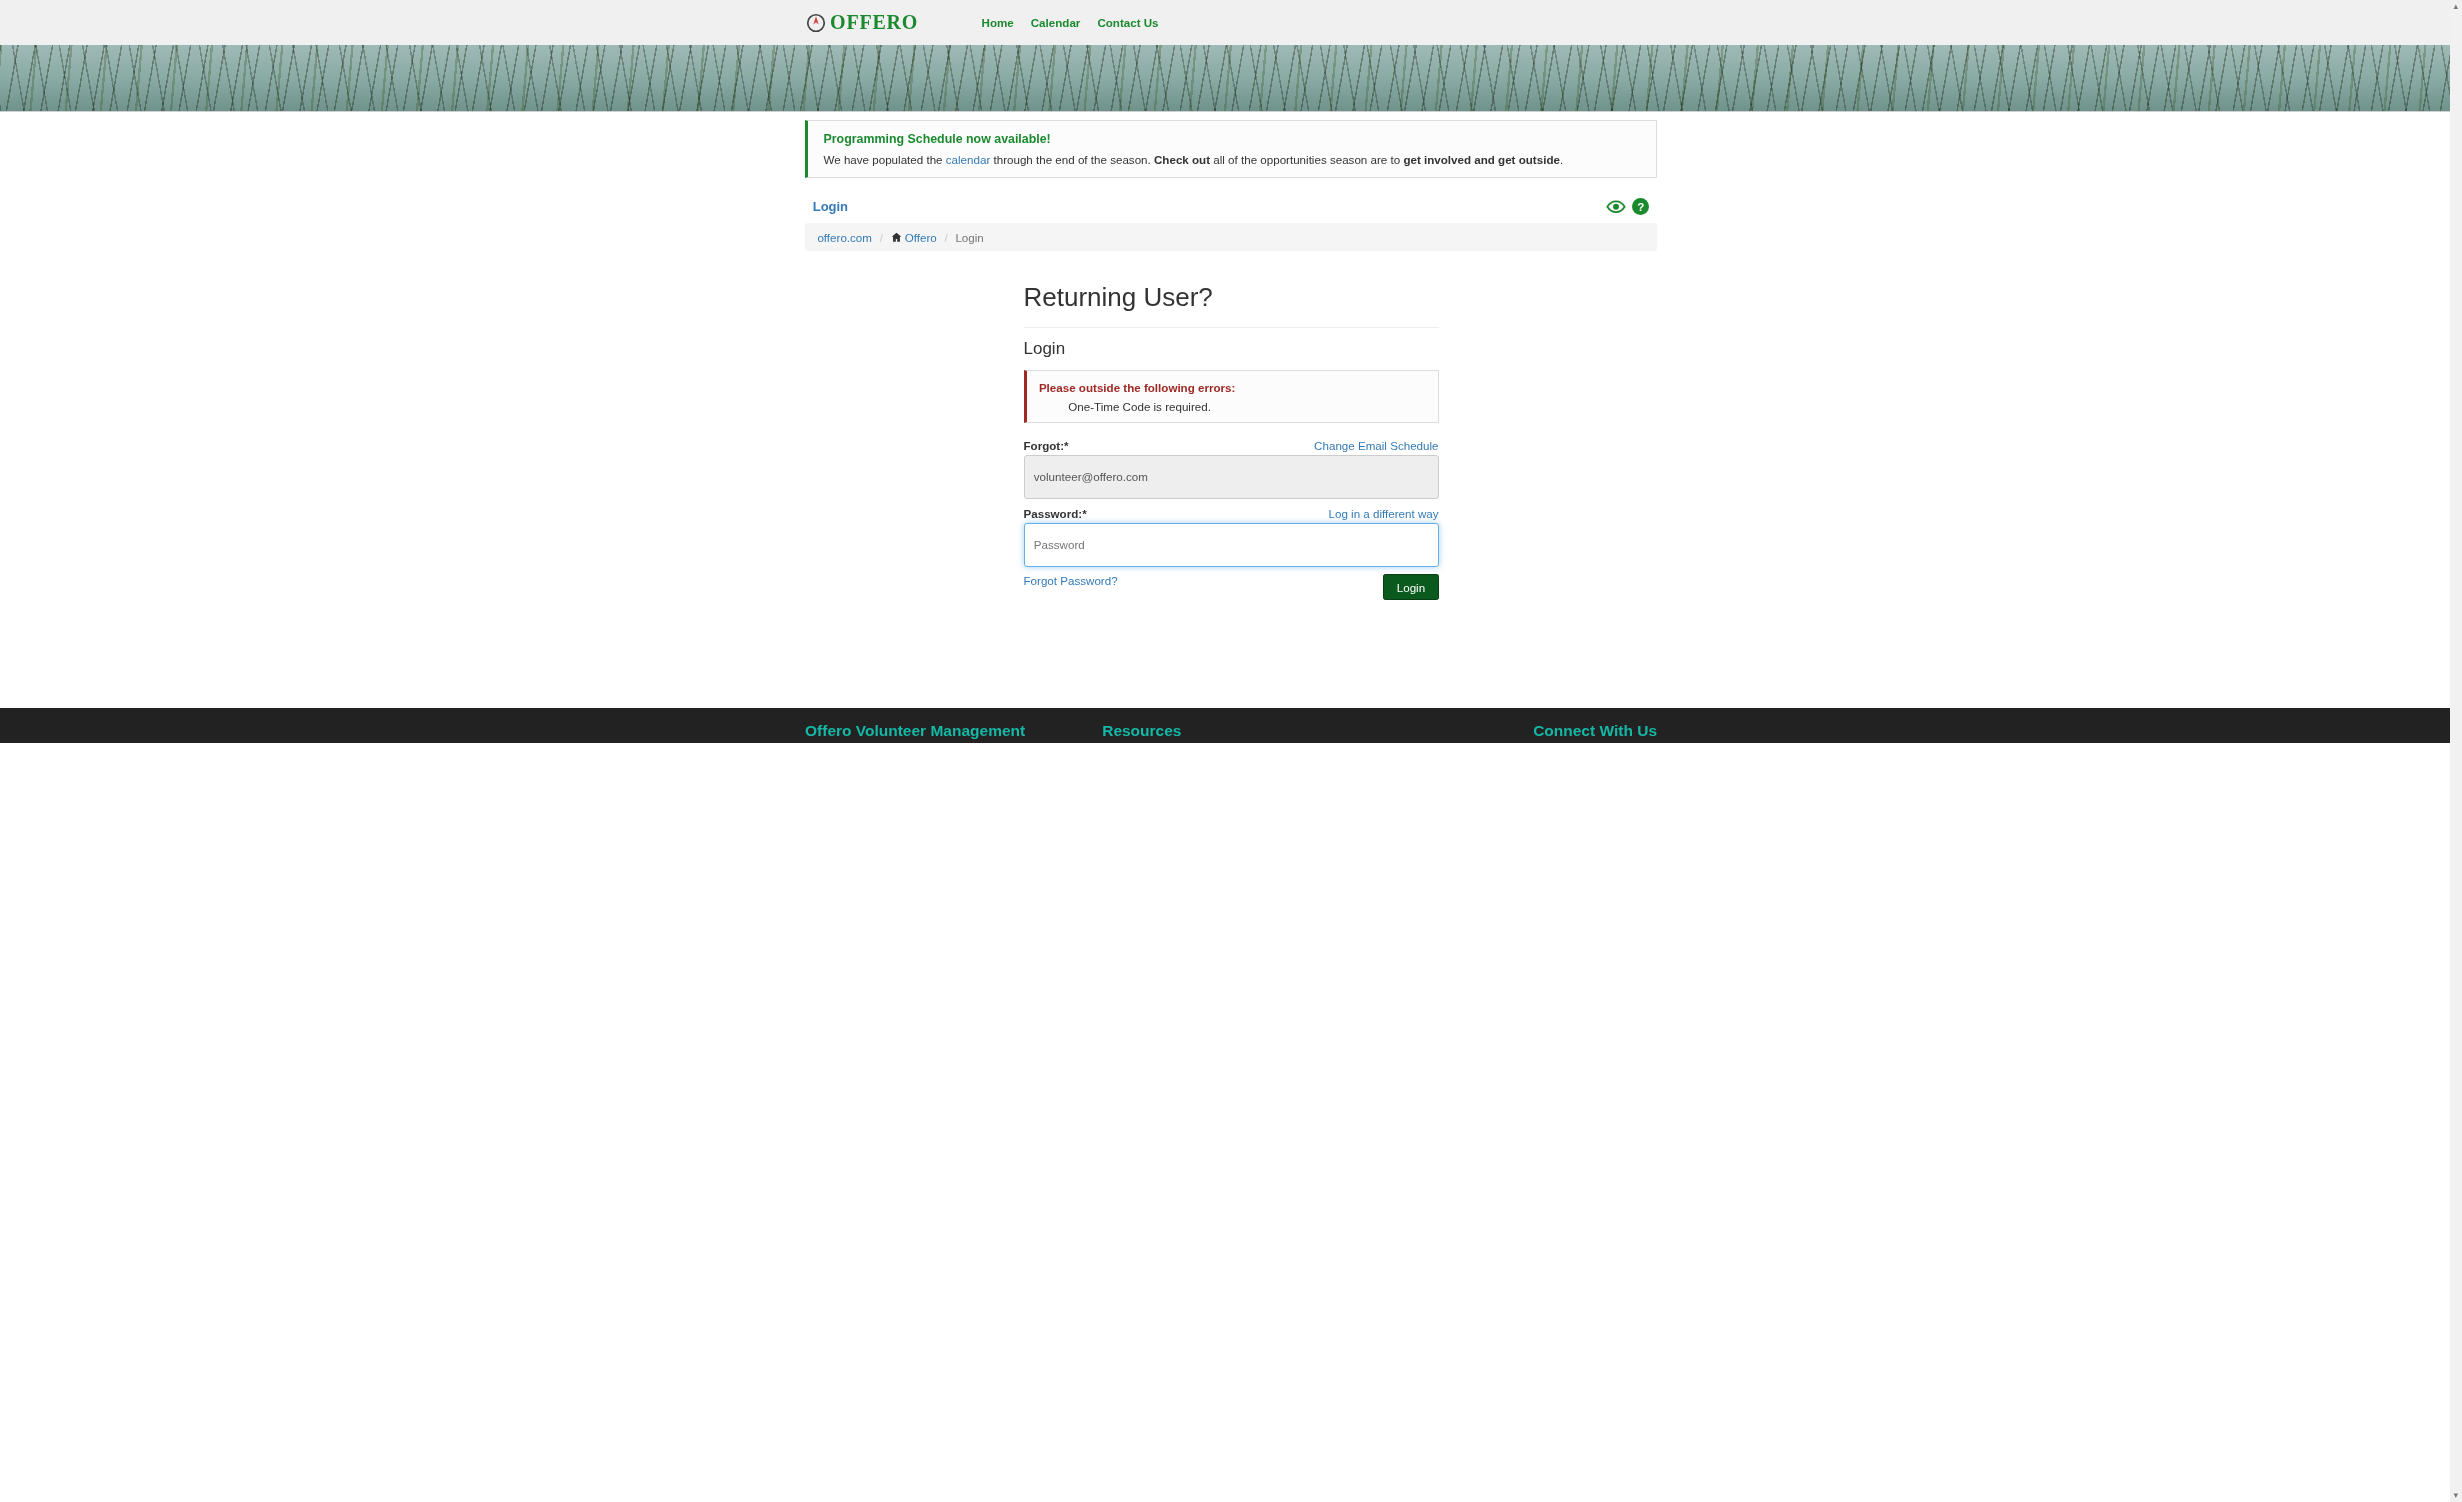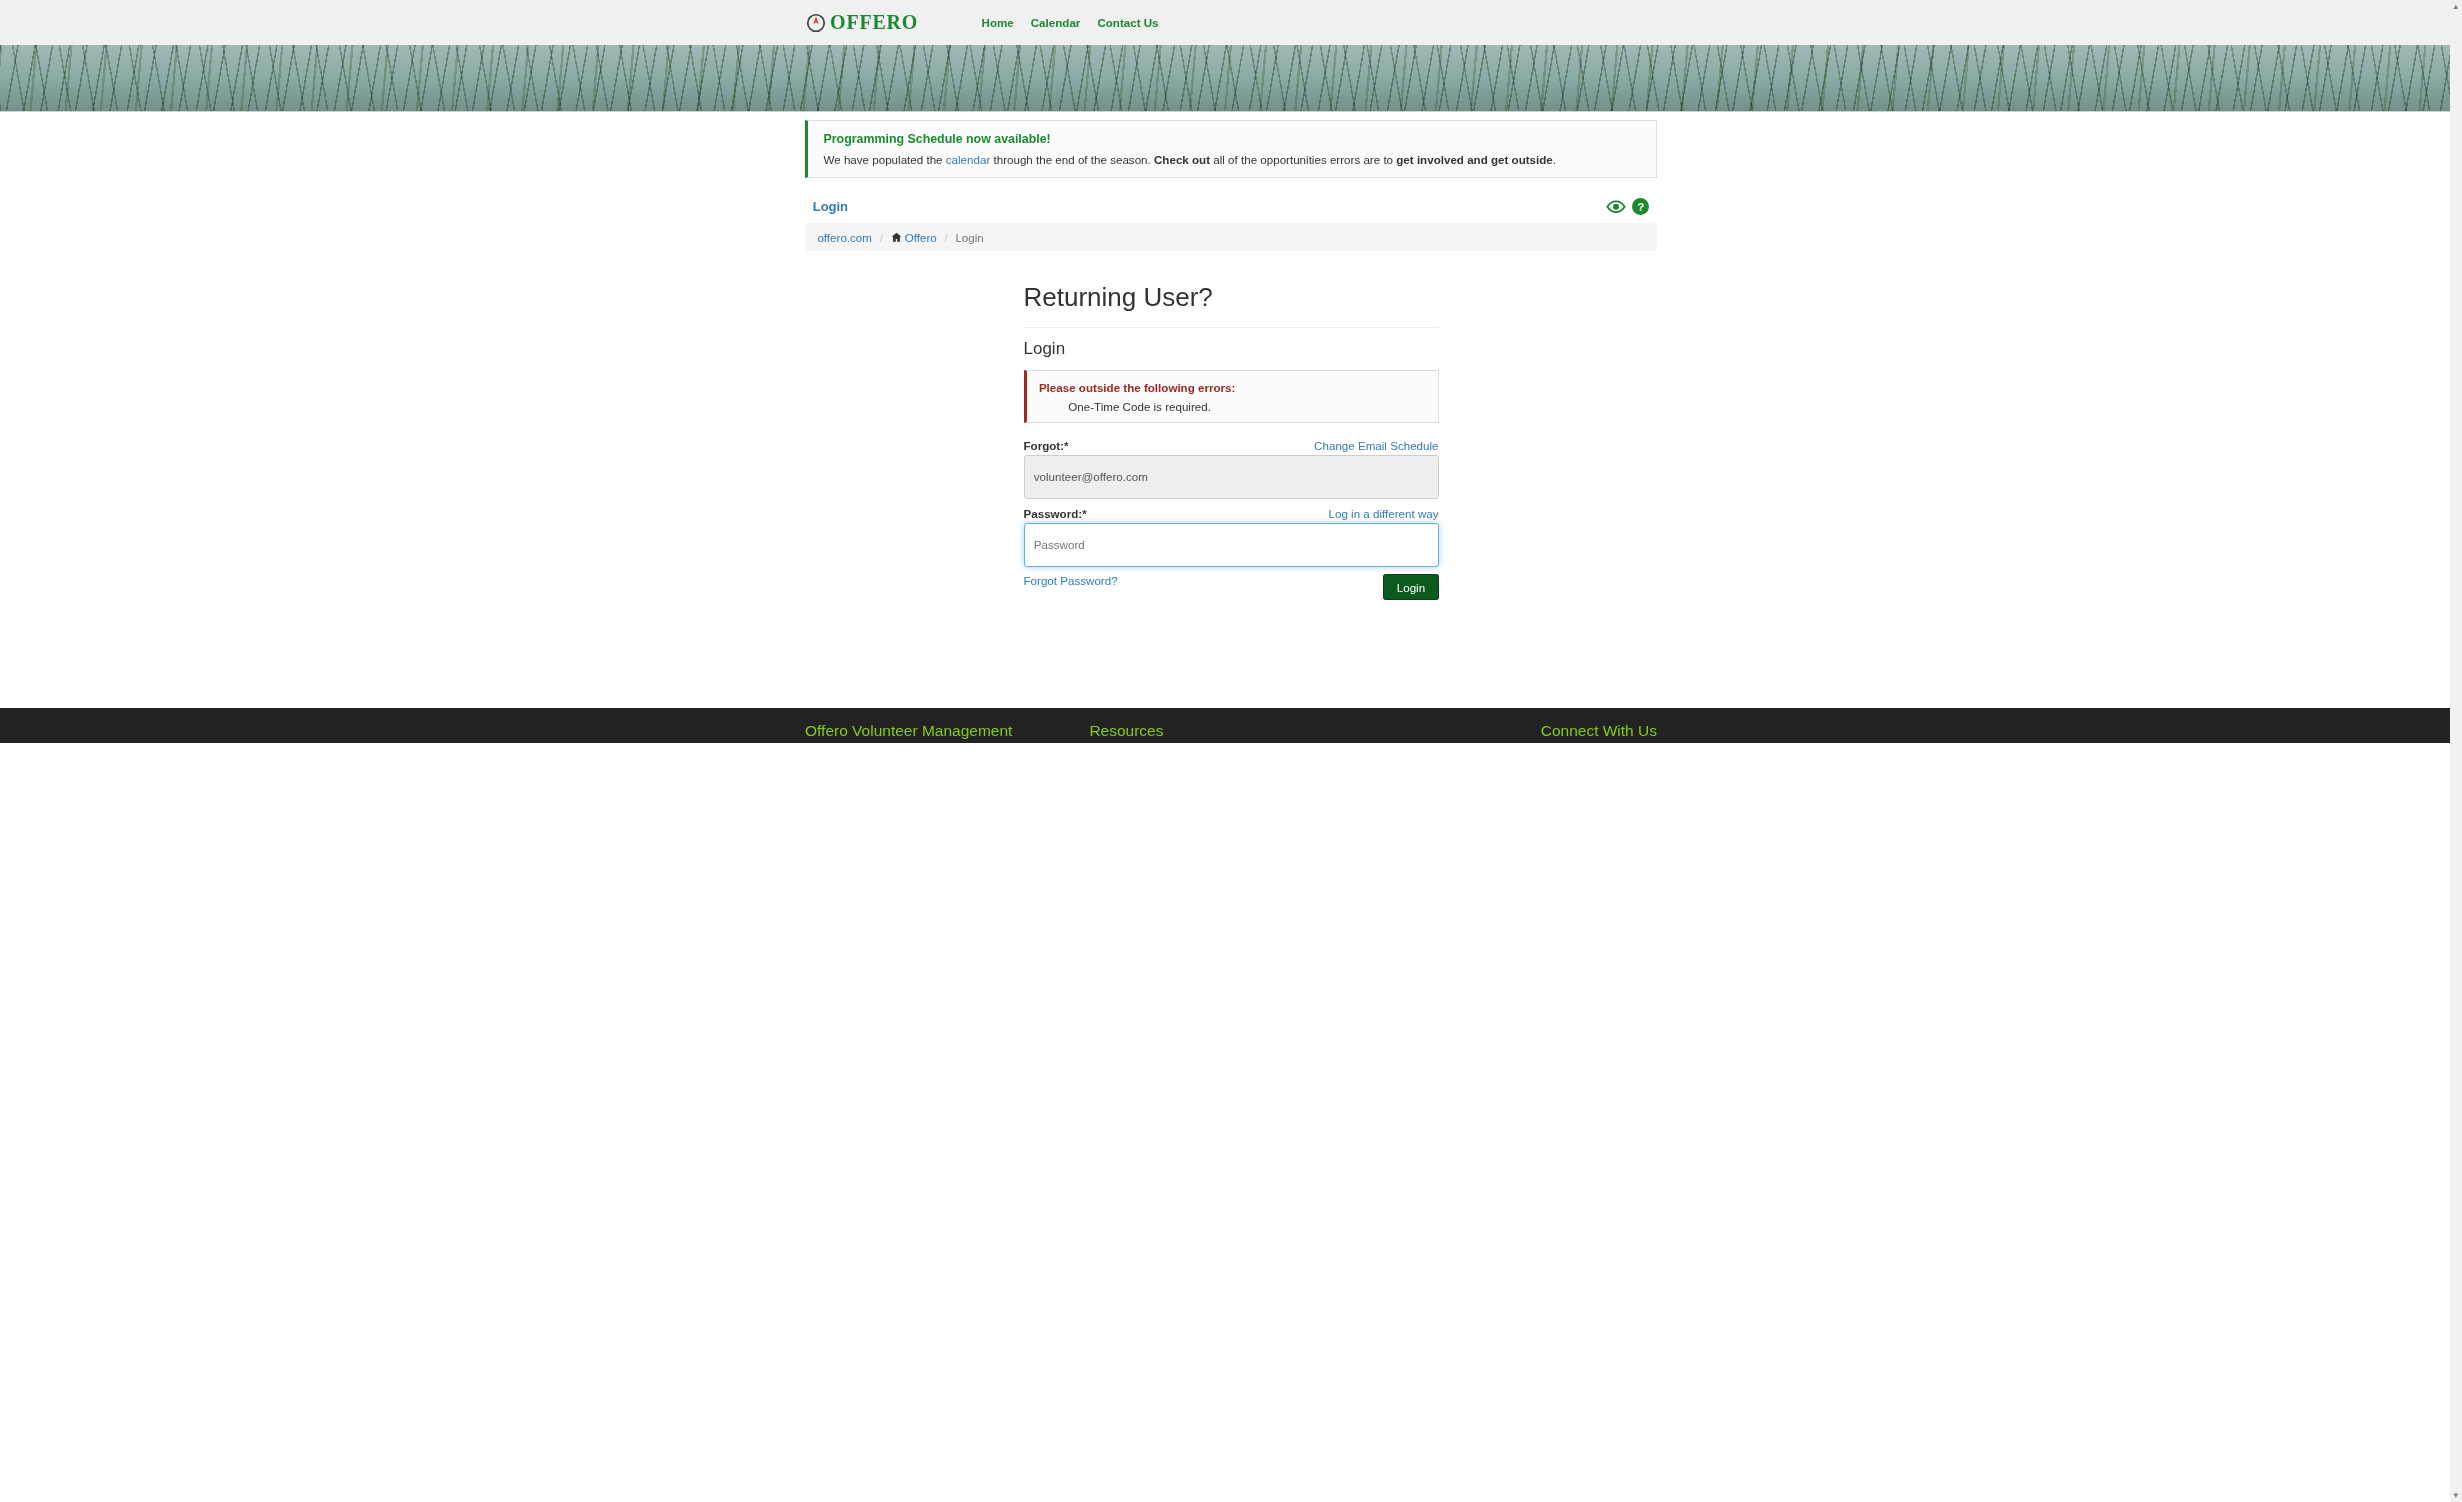--- a/index.html
+++ b/index.html
@@ -195,21 +195,21 @@
     margin-top: 108px;
     background: #222;
     color: #ccc;
     padding: 14px 0 3.1px;
     min-height: 20px;
   }
   .footer-inner {
     width: 852px; margin: 0 auto;
     display: flex; gap: 46px;
   }
-  .footer h3 { color: #84cc16; font-size: 15.5px; font-weight: 400; }
+  .footer h3 { color: #14b8a6; font-size: 15.5px; font-weight: 700; }
 
   
   .scroll-track {
     position: fixed; right: 0; top: 0; width: 12.4px; height: 100%;
     background: #f1f1f1;
   }
   .scroll-arrow {
     width: 12.4px; height: 12.4px; background: #f1f1f1;
     display:flex; align-items:center; justify-content:center;
     color:#7a7a7a; font-size:7.7px;
@@ -239,21 +239,21 @@
   </div>
 </div>
 
 <div class="hero"></div>
 
 <div class="container">
 
   <div class="callout">
     <h4>Programming Schedule now available!</h4>
     <p>
-      <span>We have populated the </span><a href="#">calendar</a><span> through the end of the season. </span><strong>Check out</strong><span> all of the opportunities errors are to </span><strong>get involved and get outside</strong><span>.</span>
+      <span>We have populated the </span><a href="#">calendar</a><span> through the end of the season. </span><strong>Check out</strong><span> all of the opportunities season are to </span><strong>get involved and get outside</strong><span>.</span>
     </p>
   </div>
 
   <div class="page-header-row">
     <h3>Login</h3>
     <div class="header-icons">
       <span class="eye-icon">
         <svg viewBox="0 0 30 20">
           <path d="M15 2 C7 2 2 10 2 10 s5 8 13 8 13-8 13-8 S23 2 15 2z" fill="none" stroke="#1b8a2f" stroke-width="2.6"></path>
           <circle cx="15" cy="10" r="4.5" fill="#1b8a2f"></circle>

